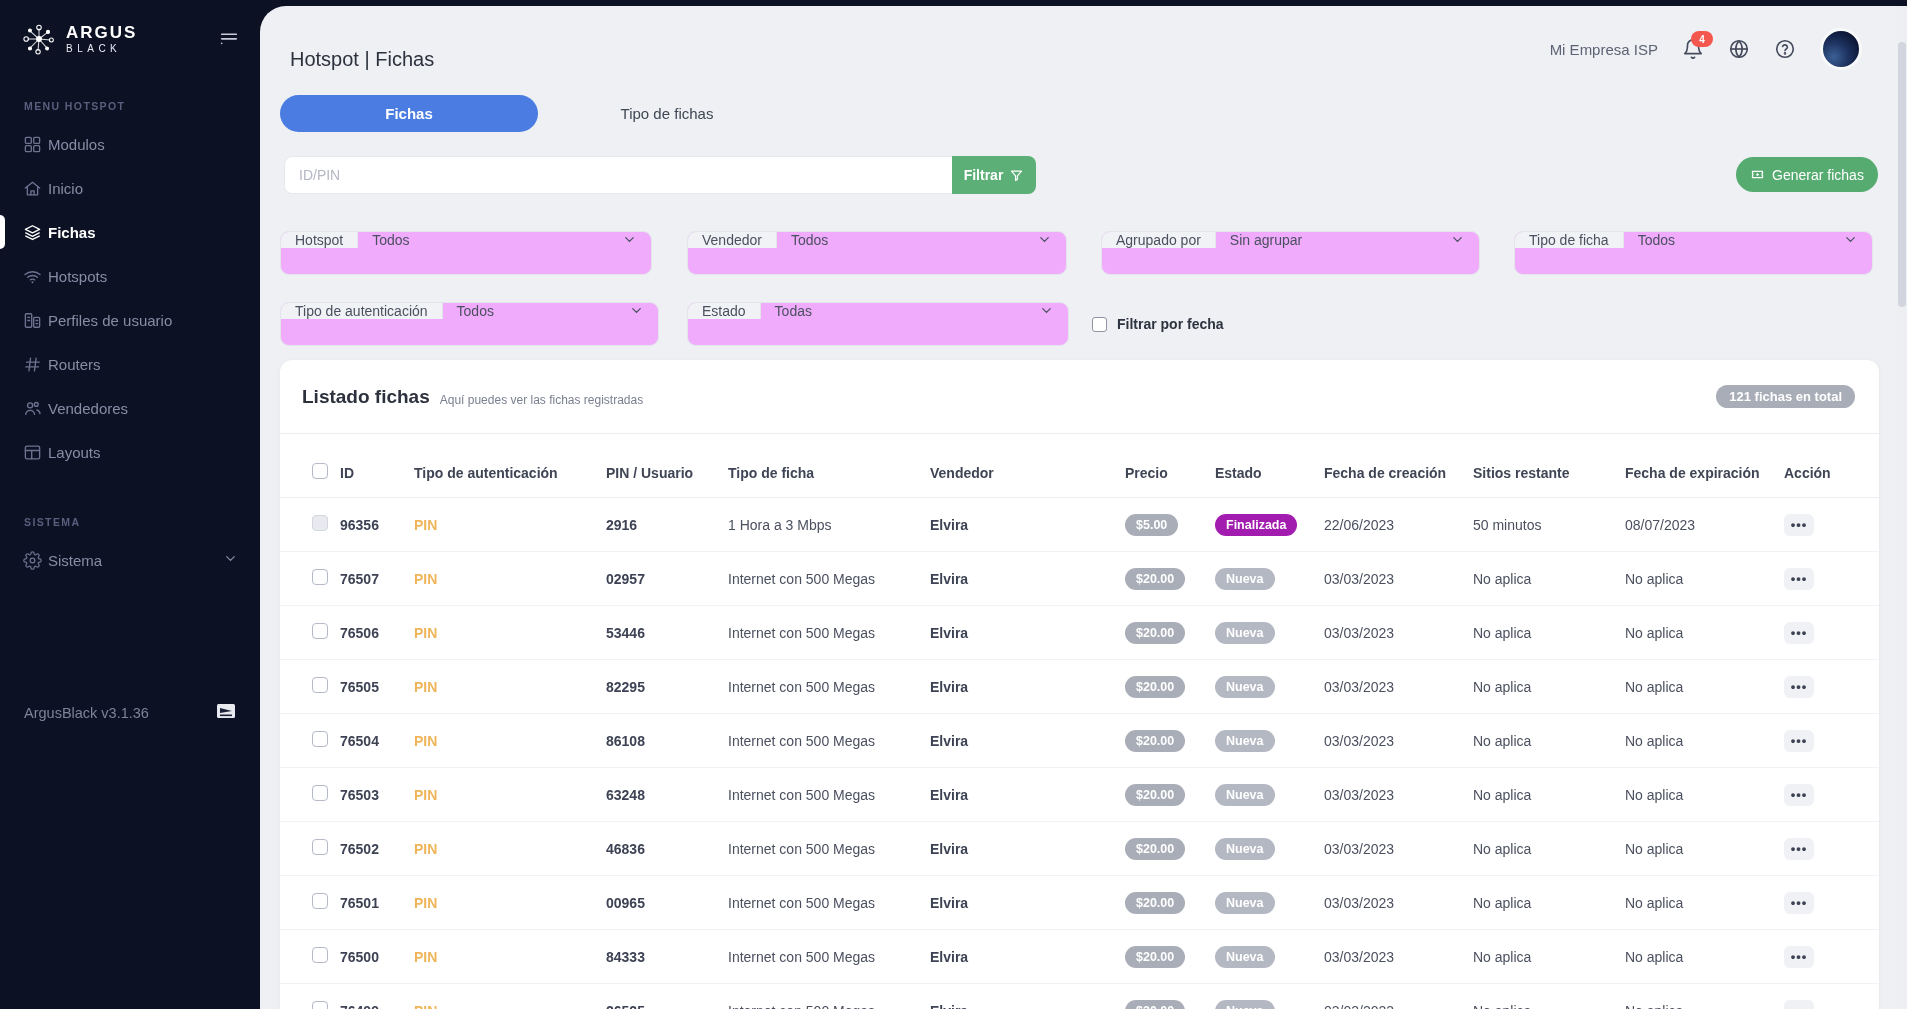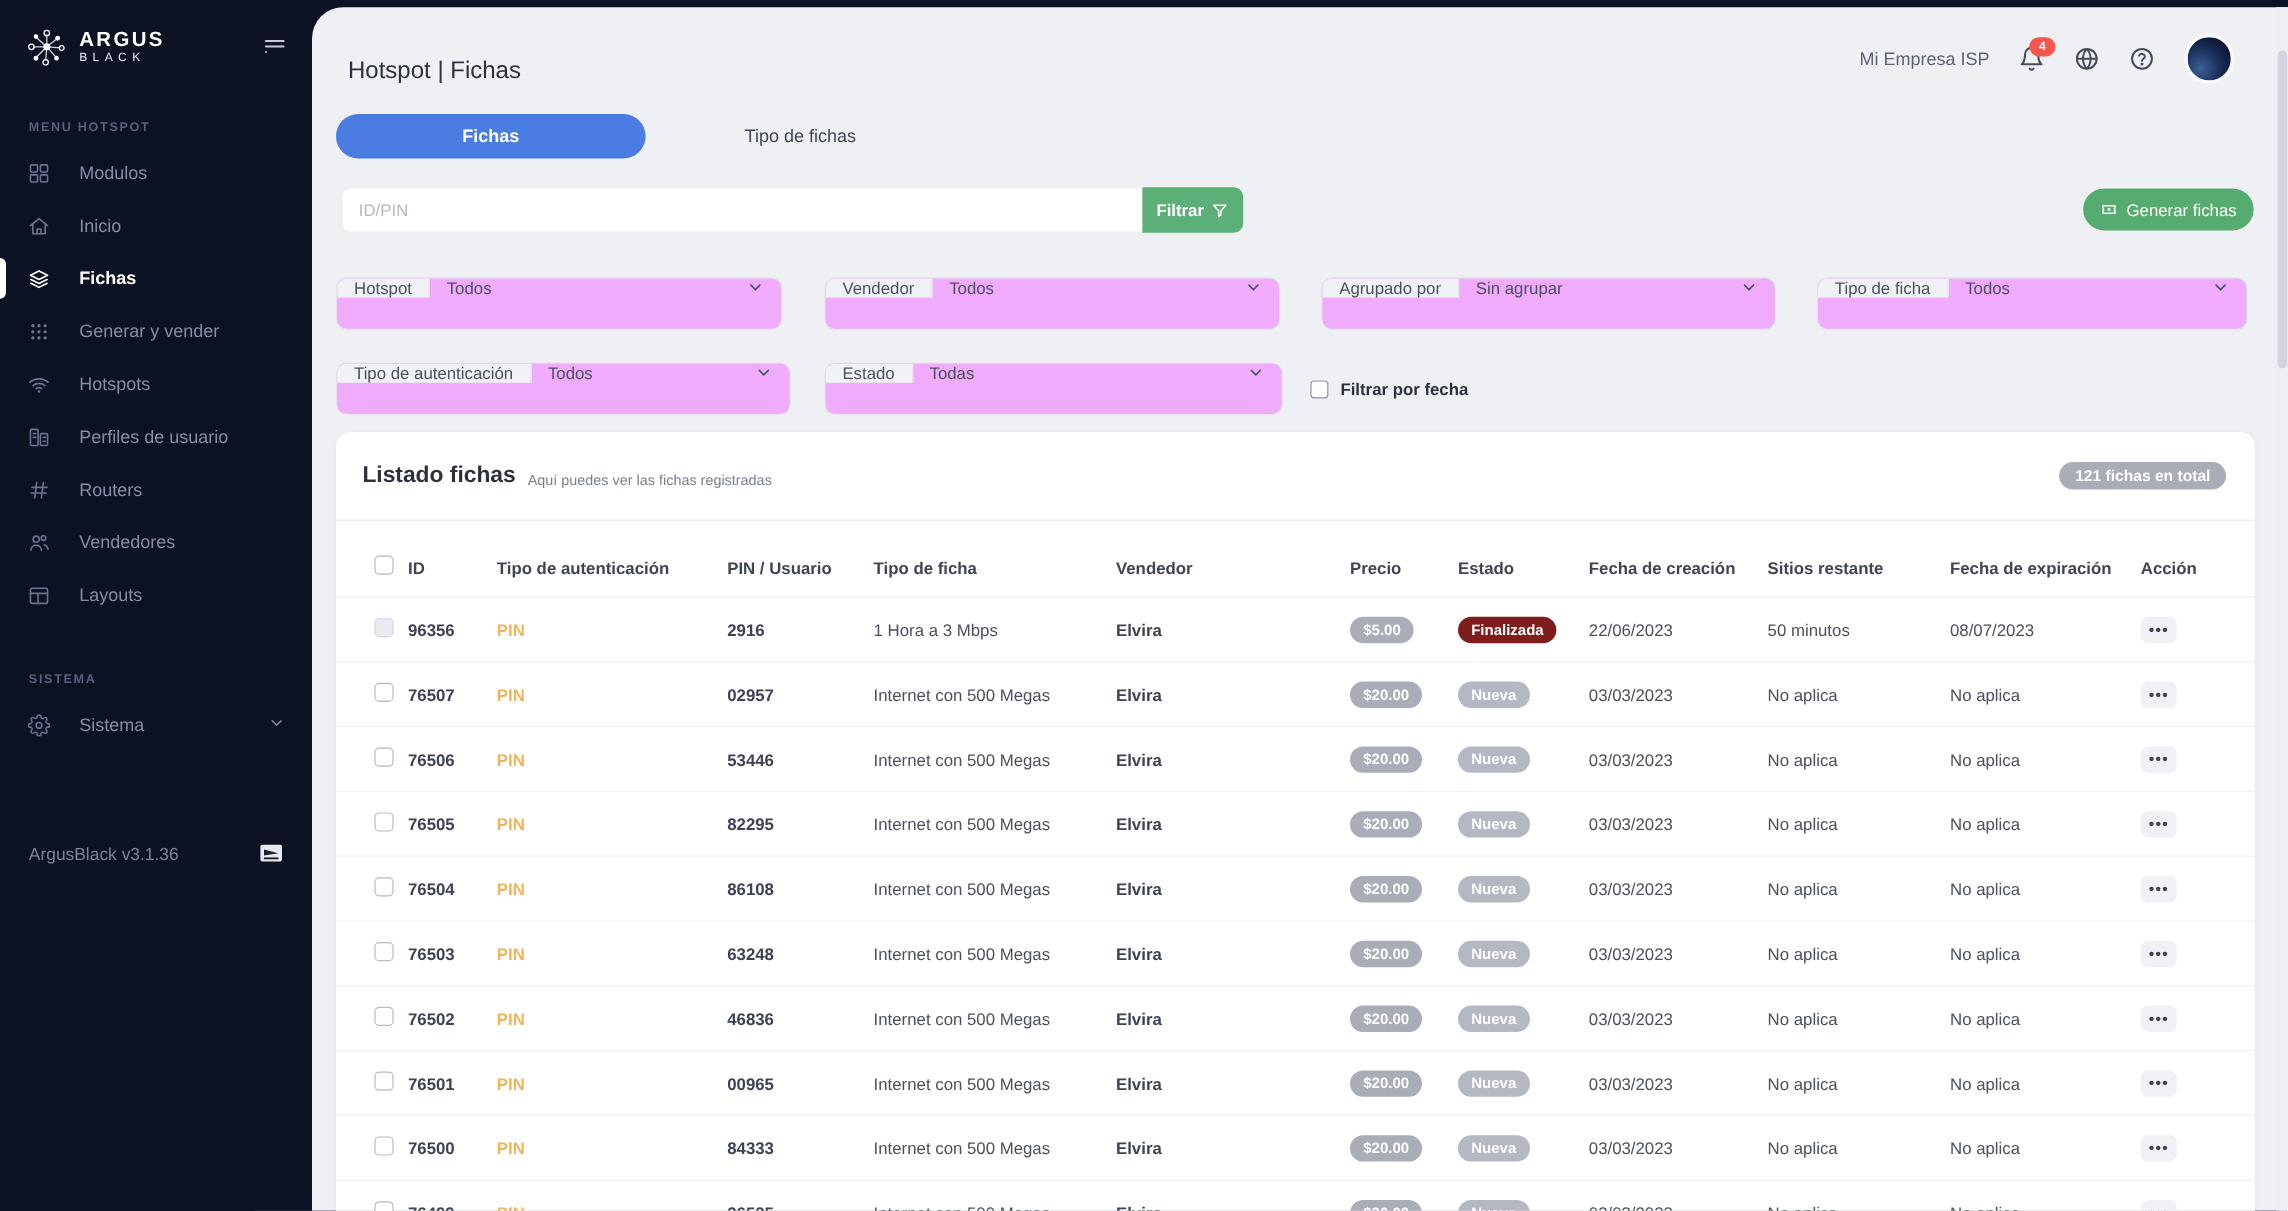--- a/index.html
+++ b/index.html
@@ -12,21 +12,21 @@
   
   .sidebar{position:absolute;left:0;top:0;width:260px;height:1009px;background:#0c1124;z-index:2;}
   .logo-row{display:flex;align-items:center;padding:20px 20px 0 20px;}
   .logo{display:flex;align-items:center;gap:8px;}
   .logo svg{display:block;}
   .brand{display:flex;flex-direction:column;line-height:1;}
   .brand-top{color:#fff;font-size:17px;font-weight:700;letter-spacing:2px;}
   .brand-bottom{color:#e8eaf2;font-size:10px;font-weight:400;letter-spacing:4.5px;margin-top:3px;}
   .hamburger{margin-left:auto;color:#c7cbd8;cursor:pointer;}
   .menu-label{padding:0 24px;margin-top:42px;margin-bottom:10px;font-size:10.5px;font-weight:700;letter-spacing:1.4px;color:#595f7c;}
-  .menu-item{display:flex;align-items:center;gap:24px;height:44px;padding:0 22px;font-size:15px;color:#878da5;cursor:pointer;position:relative;}
+  .menu-item{display:flex;align-items:center;gap:6px;height:44px;padding:0 22px;font-size:15px;color:#878da5;cursor:pointer;position:relative;}
   .menu-item .mi-icon{width:20px;height:20px;display:flex;align-items:center;justify-content:center;color:#6d7390;}
   .menu-item .mi-icon svg{width:19px;height:19px;}
   .menu-item.active{color:#fff;font-weight:600;}
   .menu-item.active .mi-icon{color:#fff;}
   .menu-item.active::before{content:"";position:absolute;left:0;top:5px;width:5px;height:34px;background:#fff;border-radius:0 5px 5px 0;}
   .mi-chevron{margin-left:auto;color:#878da5;}
   .sidebar-footer{position:absolute;left:24px;top:703px;width:212px;display:flex;align-items:center;justify-content:space-between;color:#7d8398;font-size:14.5px;}
   
   .panel{position:absolute;left:260px;top:6px;right:0;bottom:0;background:#eef0f4;border-top-left-radius:26px;z-index:3;}
   .page-title{position:absolute;left:30px;top:29px;font-size:20px;font-weight:400;color:#2d313d;}
@@ -69,21 +69,21 @@
   .cell{font-size:14px;}
   .c-id{font-weight:700;color:#3d4354;}
   .c-auth{font-weight:700;color:#f0b459;}
   .c-pin{font-weight:700;color:#3d4354;}
   .c-type,.c-date{color:#4b505f;}
   .c-vendor{font-weight:700;color:#3d4354;}
   .row-check{display:inline-block;width:16px;height:16px;border:1.5px solid #b4b9c5;border-radius:4px;background:#fff;box-sizing:border-box;cursor:pointer;}
   .row-check.disabled{background:#e8eaef;border-color:#d4d7df;}
   .pill{display:inline-block;color:#fff;font-size:12.5px;font-weight:700;padding:4px 11px;border-radius:12px;}
   .price-pill{background:#a9adb7;}
-  .status-pill.primary{background:#7f1d1d;}
+  .status-pill.primary{background:#a21caf;}
   .status-pill.secondary{background:#b4b8c2;}
   .action-btn{width:30px;height:22px;border:none;border-radius:6px;background:#f0f1f5;color:#3d4354;font-size:13px;font-weight:700;display:flex;align-items:center;justify-content:center;cursor:pointer;letter-spacing:1px;line-height:1;font-family:inherit;}
   
   .scrollbar{position:absolute;right:0;top:6px;width:10px;bottom:0;background:#edeff3;z-index:5;}
   .scroll-thumb{position:absolute;right:1px;top:36px;width:8px;height:265px;border-radius:4px;background:#d2d5de;}
 </style>
 </head>
 <body>
 
 <aside class="sidebar">
@@ -153,38 +153,20 @@
             <path d="M12 3.5 21 8l-9 4.5L3 8z"></path>
             <path d="M3.5 12.5 12 16.8l8.5-4.3"></path>
             <path d="M3.5 16.5 12 20.8l8.5-4.3"></path>
           </svg>
         </span>
         <span class="mi-label">Fichas</span>
       </div>
       <div class="menu-item">
         <span class="mi-icon">
           <svg viewBox="0 0 24 24" fill="none" stroke="currentColor" stroke-width="1.7" stroke-linecap="round" stroke-linejoin="round">
-            <g fill="currentColor" stroke="none">
-              <circle cx="5.5" cy="5.5" r="1.7"></circle>
-              <circle cx="12" cy="5.5" r="1.7"></circle>
-              <circle cx="18.5" cy="5.5" r="1.7"></circle>
-              <circle cx="5.5" cy="12" r="1.7"></circle>
-              <circle cx="12" cy="12" r="1.7"></circle>
-              <circle cx="18.5" cy="12" r="1.7"></circle>
-              <circle cx="5.5" cy="18.5" r="1.7"></circle>
-              <circle cx="12" cy="18.5" r="1.7"></circle>
-              <circle cx="18.5" cy="18.5" r="1.7"></circle>
-            </g>
-          </svg>
-        </span>
-        <span class="mi-label">Generar y vender</span>
-      </div>
-      <div class="menu-item">
-        <span class="mi-icon">
-          <svg viewBox="0 0 24 24" fill="none" stroke="currentColor" stroke-width="1.7" stroke-linecap="round" stroke-linejoin="round">
             <path d="M2.5 9.5a14.5 14.5 0 0 1 19 0"></path>
             <path d="M5.8 13a9.5 9.5 0 0 1 12.4 0"></path>
             <path d="M9.2 16.3a4.7 4.7 0 0 1 5.6 0"></path>
             <circle cx="12" cy="19.3" r="1.3" fill="currentColor" stroke="none"></circle>
           </svg>
         </span>
         <span class="mi-label">Hotspots</span>
       </div>
       <div class="menu-item">
         <span class="mi-icon">

